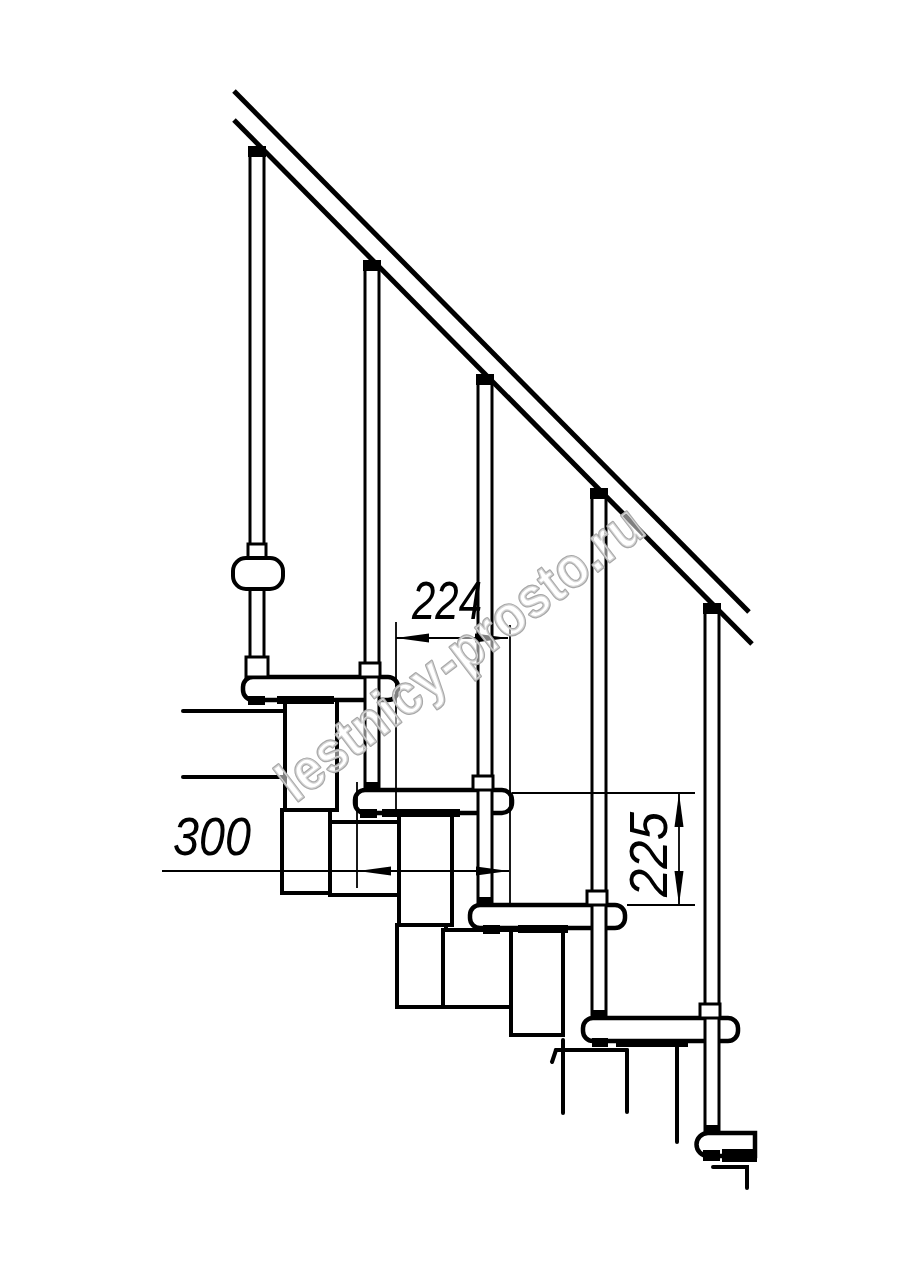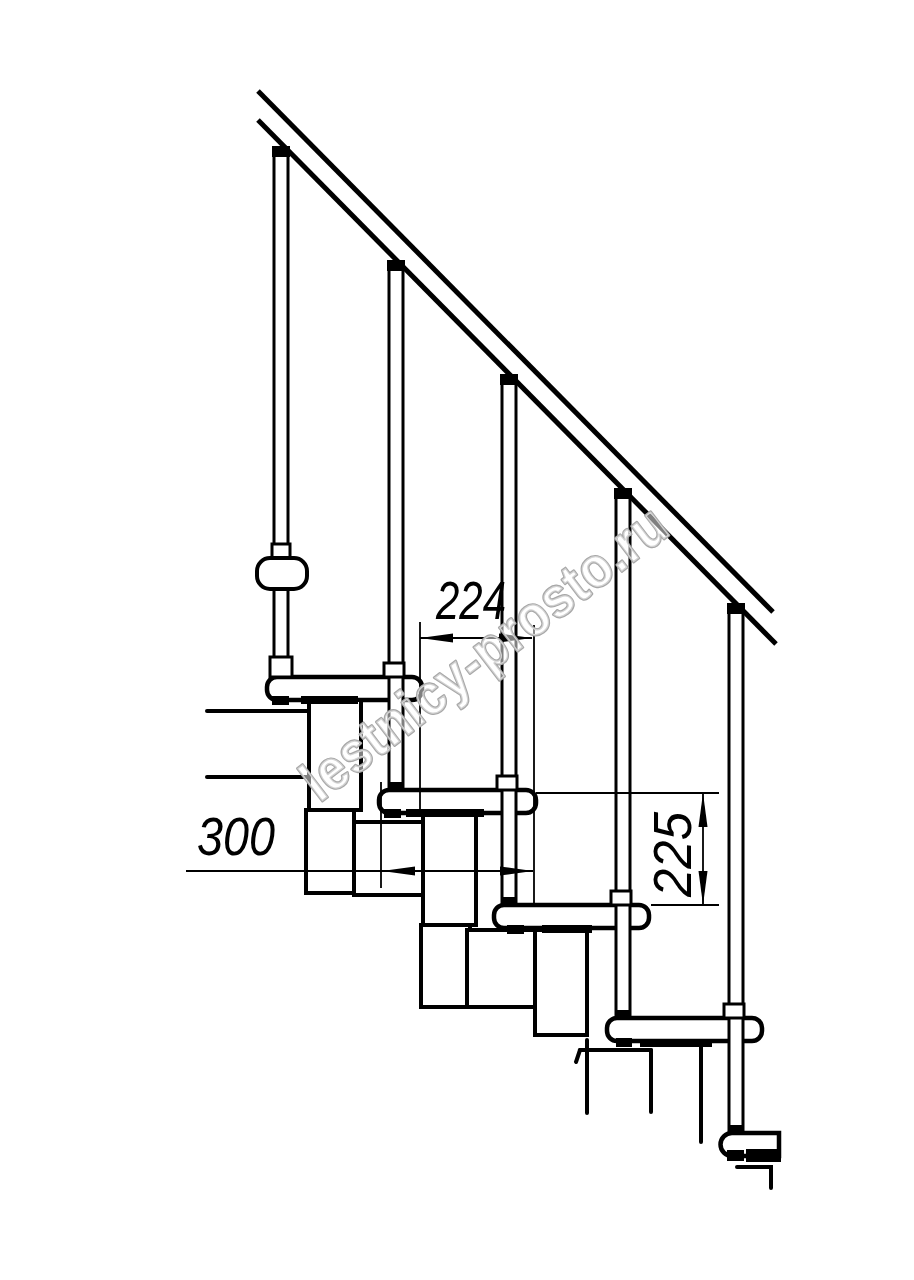--- a/index.html
+++ b/index.html
@@ -7,21 +7,20 @@
     padding: 0;
     background: #ffffff;
   }
   .stage {
     position: relative;
     width: 880px;
     height: 1280px;
     background: #ffffff;
     overflow: hidden;
     font-family: "Liberation Sans", sans-serif;
-    margin-left: 24px;
   }
   svg { display: block; }
   .outline     { fill: #ffffff; stroke: #000000; stroke-width: 4; }
   .outline-bold{ fill: #ffffff; stroke: #000000; stroke-width: 4.5; }
   .thin-part   { fill: #ffffff; stroke: #000000; stroke-width: 3; }
   .solid       { fill: #000000; stroke: none; }
   .railline    { stroke: #000000; stroke-width: 5; fill: none; stroke-linecap: butt; }
   .cutline     { stroke: #000000; stroke-width: 4; fill: none; stroke-linecap: round; }
   .dimline     { stroke: #000000; stroke-width: 1.8; fill: none; }
   .dimtext {

